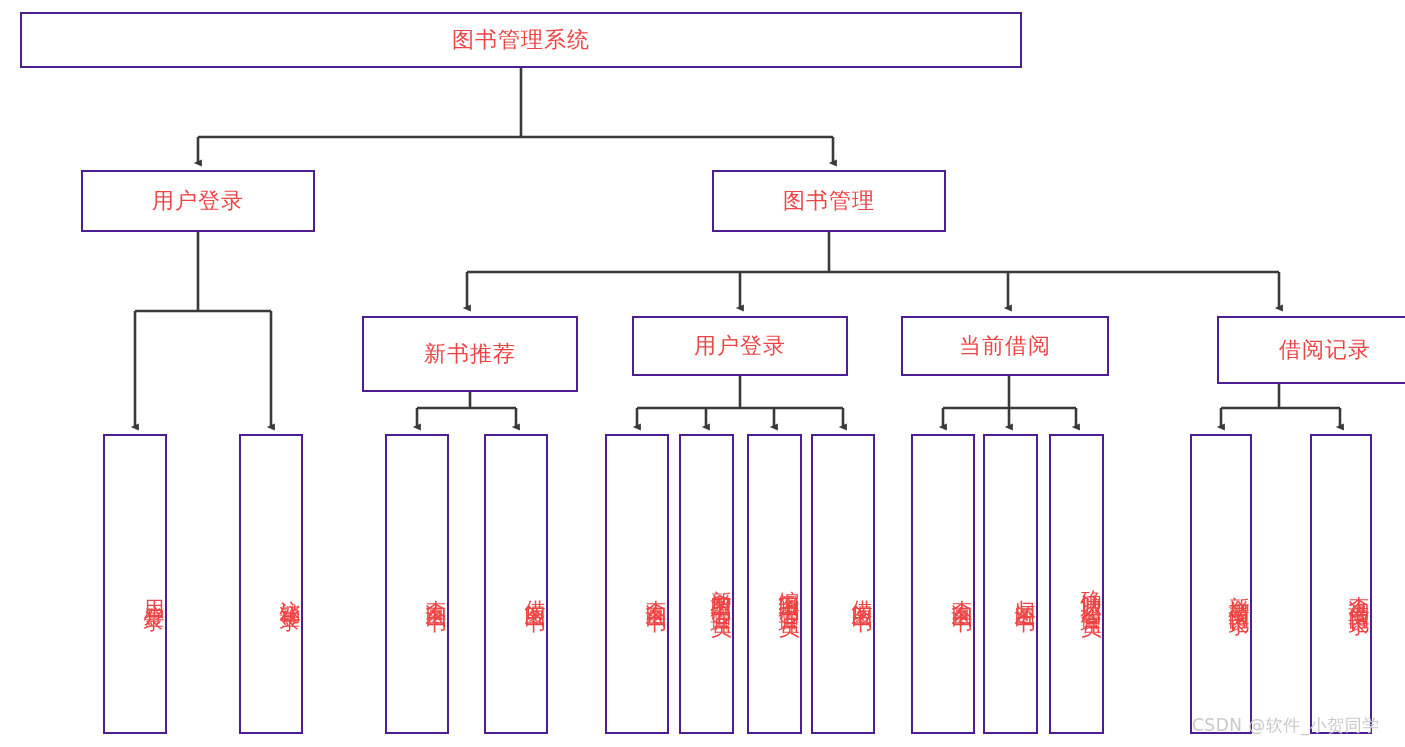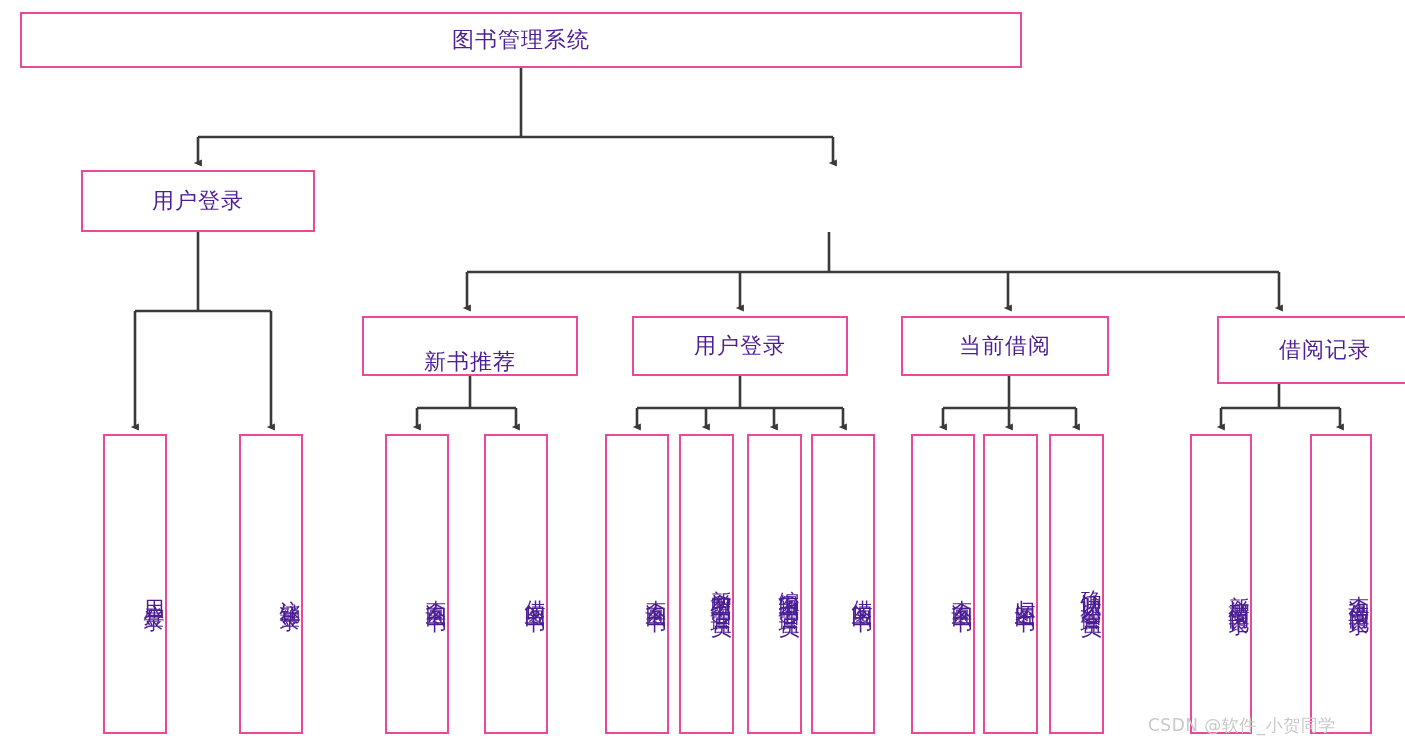--- a/index.html
+++ b/index.html
@@ -22,25 +22,25 @@
     left: 0;
     top: 0;
     width: 1405px;
     height: 747px;
     pointer-events: none;
   }
   .node {
     position: absolute;
     box-sizing: border-box;
     background: #ffffff;
-    border: 2px solid #ec4899;
+    border: 2px solid #4c1d95;
     display: flex;
     align-items: center;
     justify-content: center;
-    color: #4c1d95;
+    color: #ef4444;
   }
   .node.horizontal {
     font-size: 22px;
     letter-spacing: 1px;
     line-height: 1.1;
   }
   .node.vertical {
     writing-mode: vertical-rl;
     text-orientation: upright;
     font-size: 21px;
@@ -122,22 +122,25 @@
     </g>
   </svg>
 
   <div class="node horizontal" style="left:20px; top:12px; width:1002px; height:56px;">
     <span>图书管理系统</span>
   </div>
 
   <div class="node horizontal" style="left:81px; top:170px; width:234px; height:62px;">
     <span>用户登录</span>
   </div>
+  <div class="node horizontal" style="left:712px; top:170px; width:234px; height:62px;">
+    <span>图书管理</span>
+  </div>
 
-  <div class="node horizontal" style="left:362px; top:316px; width:216px; height:60px;align-items:flex-end;">
+  <div class="node horizontal" style="left:362px; top:316px; width:216px; height:76px;">
     <span>新书推荐</span>
   </div>
   <div class="node horizontal" style="left:632px; top:316px; width:216px; height:60px;">
     <span>用户登录</span>
   </div>
   <div class="node horizontal" style="left:901px; top:316px; width:208px; height:60px;">
     <span>当前借阅</span>
   </div>
   <div class="node horizontal" style="left:1171px; top:316px; width:216px; height:68px;margin-left:46px;">
     <span>借阅记录</span>
@@ -180,15 +183,15 @@
     <span class="vlabel">确认归还（管理员）</span>
   </div>
 
   <div class="node vertical" style="left:1190px; top:434px; width:62px; height:300px;">
     <span class="vlabel">新增借阅记录</span>
   </div>
   <div class="node vertical" style="left:1310px; top:434px; width:62px; height:300px;">
     <span class="vlabel">查询借阅记录</span>
   </div>
 
-  <div class="watermark" style="left:1148px; top:714px;">CSDN @软件_小贺同学</div>
+  <div class="watermark" style="left:1192px; top:714px;">CSDN @软件_小贺同学</div>
 
 </div>
 
 </body></html>

